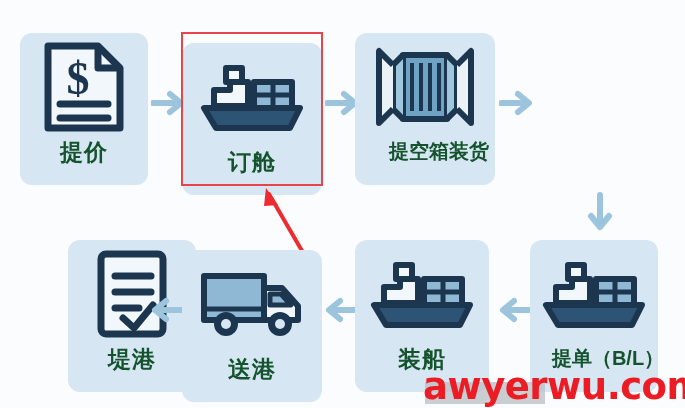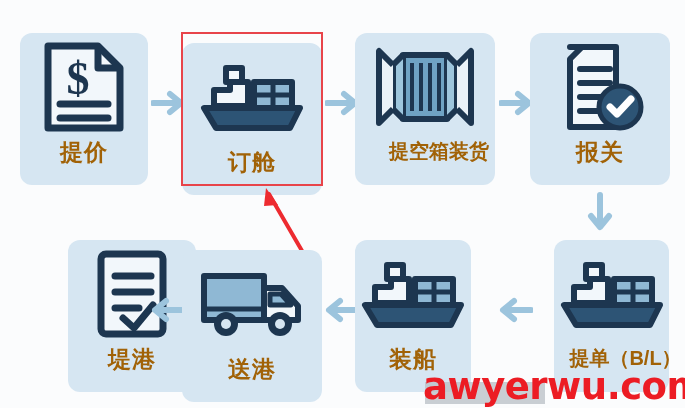--- a/index.html
+++ b/index.html
@@ -36,21 +36,21 @@
   .card .icon-wrap {
     width: 100%;
     height: 108px;
     display: flex;
     align-items: center;
     justify-content: center;
   }
   .card .card-label {
     font-size: 23px;
     font-weight: bold;
-    color: #a16207;
+    color: #14532d;
     letter-spacing: 1px;
     line-height: 1;
     white-space: nowrap;
   }
   .card.small-label .card-label {
     font-size: 20px;
     letter-spacing: 0px;
     margin-left: 28px;
   }
 
@@ -58,22 +58,22 @@
   .r1 { top: 33px; height: 152px; }
   .r2 { top: 240px; height: 152px; }
 
   .c1 { left: 20px;  width: 128px; }
   .c2 { left: 182px; width: 140px; margin-top: 10px; }
   .c3 { left: 355px; width: 140px; }
   .c4 { left: 530px; width: 140px; }
 
   .r2.c1 { left: 20px;  width: 128px; margin-left: 48px; }
   .r2.c2 { left: 182px; width: 140px; }
-  .r2.c3 { left: 355px; width: 116px; }
-  .r2.c4 { left: 554px; width: 115px; }
+  .r2.c3 { left: 355px; width: 134px; }
+  .r2.c4 { left: 530px; width: 128px; }
 
   
   .highlight-box {
     position: absolute;
     left: 181px;
     top: 32px;
     width: 142px;
     height: 154px;
     border: 2px solid #e8444a;
     box-sizing: border-box;
@@ -198,34 +198,20 @@
     <div class="card-label">提空箱装货</div>
   </div>
 
   <div class="arrow" style="left:498px; top:88px;">
     <svg width="34" height="26" viewBox="0 0 34 26">
       <path d="M2 13 H24" stroke="#9cc4dd" stroke-width="6" stroke-linecap="round" fill="none"></path>
       <path d="M19 4 L30 13 L19 22" stroke="#9cc4dd" stroke-width="6" stroke-linecap="round" stroke-linejoin="round" fill="none"></path>
     </svg>
   </div>
 
-  <div class="card r1 c4">
-    <div class="icon-wrap">
-      <svg width="96" height="92" viewBox="0 0 96 92">
-        <path d="M18 6 h46 v80 H18 V18 l12 -12 Z" fill="#f2f7fb" stroke="#1d3650" stroke-width="6" stroke-linejoin="round"></path>
-        <line x1="28" y1="28" x2="58" y2="28" stroke="#1d3650" stroke-width="6" stroke-linecap="round"></line>
-        <line x1="28" y1="42" x2="58" y2="42" stroke="#1d3650" stroke-width="6" stroke-linecap="round"></line>
-        <line x1="28" y1="56" x2="54" y2="56" stroke="#1d3650" stroke-width="6" stroke-linecap="round"></line>
-        <line x1="28" y1="70" x2="46" y2="70" stroke="#1d3650" stroke-width="6" stroke-linecap="round"></line>
-        <circle cx="68" cy="66" r="21" fill="#2d5475" stroke="#1d3650" stroke-width="5"></circle>
-        <path d="M58 66 L65 73 L79 58" fill="none" stroke="#ffffff" stroke-width="7" stroke-linecap="round" stroke-linejoin="round"></path>
-      </svg>
-    </div>
-    <div class="card-label">报关</div>
-  </div>
 
   <div class="arrow-down" style="left:585px; top:190px;">
     <svg width="28" height="42" viewBox="0 0 28 42">
       <path d="M14 3 V28" stroke="#9cc4dd" stroke-width="6" stroke-linecap="round" fill="none"></path>
       <path d="M5 24 L14 35 L23 24" stroke="#9cc4dd" stroke-width="6" stroke-linecap="round" stroke-linejoin="round" fill="none"></path>
     </svg>
   </div>
 
   <div class="red-arrow">
     <svg width="60" height="72" viewBox="0 0 60 72">

